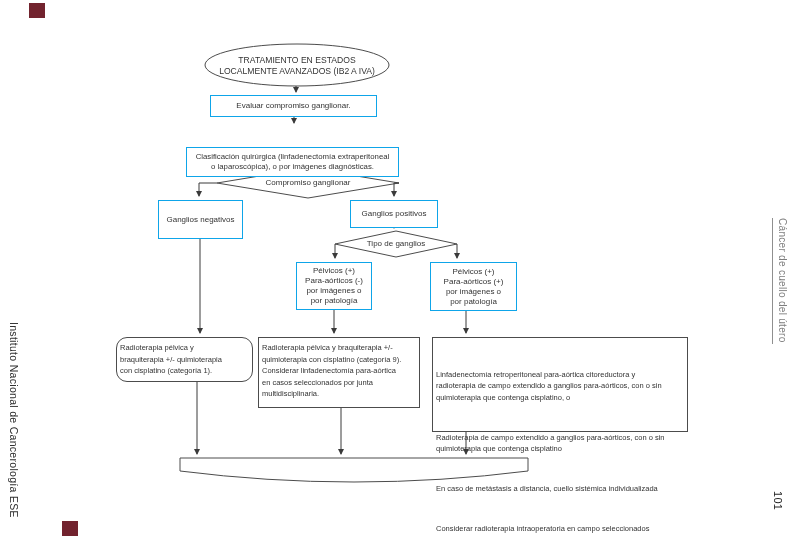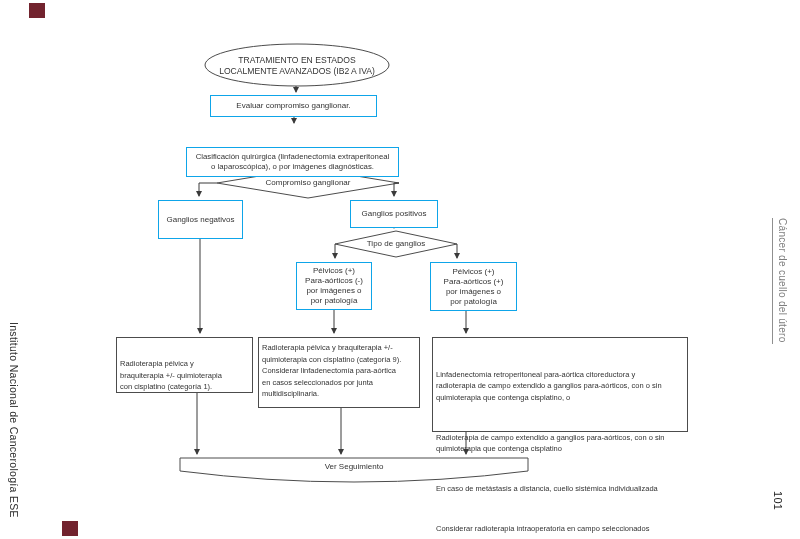--- a/index.html
+++ b/index.html
@@ -104,35 +104,34 @@
   <div class="node" style="left:296px;top:262px;width:76px;height:48px;">Pélvicos (+)
 Para-aórticos (-)
 por imágenes o
 por patología</div>
 
   <div class="node" style="left:430px;top:262px;width:87px;height:49px;">Pélvicos (+)
 Para-aórticos (+)
 por imágenes o
 por patología</div>
 
-  <div class="textbox" style="left:116px;top:337px;width:137px;height:56px;padding-top:20px;">Radioterapia pélvica y
+  <div class="textbox" style="left:116px;top:337px;width:137px;height:45px;padding-top:4px;border-radius:11px;">Radioterapia pélvica y
 braquiterapia +/- quimioterapia
 con cisplatino (categoría 1).</div>
 
   <div class="textbox" style="left:258px;top:337px;width:162px;height:71px;padding-top:4px;">Radioterapia pélvica y braquiterapia +/-
 quimioterapia con cisplatino (categoría 9).
 Considerar linfadenectomía para-aórtica
 en casos seleccionados por junta
 multidisciplinaria.</div>
 
   <div class="textbox" style="left:432px;top:337px;width:256px;height:95px;padding-top:4px;">
     <p>Linfadenectomía retroperitoneal para-aórtica citoreductora y
 radioterapia de campo extendido a ganglios para-aórticos, con o sin
 quimioterapia que contenga cisplatino, o</p>
     <p>Radioterapia de campo extendido a ganglios para-aórticos, con o sin
 quimioterapia que contenga cisplatino</p>
     <p>En caso de metástasis a distancia, cuello sistémica individualizada</p>
     <p>Considerar radioterapia intraoperatoria en campo seleccionados</p>
   </div>
 
-  <div class="label-float" style="left:180px;top:458px;width:348px;height:18px;">Ver Seguimiento</div>
 
 </div>
 
 </body></html>

